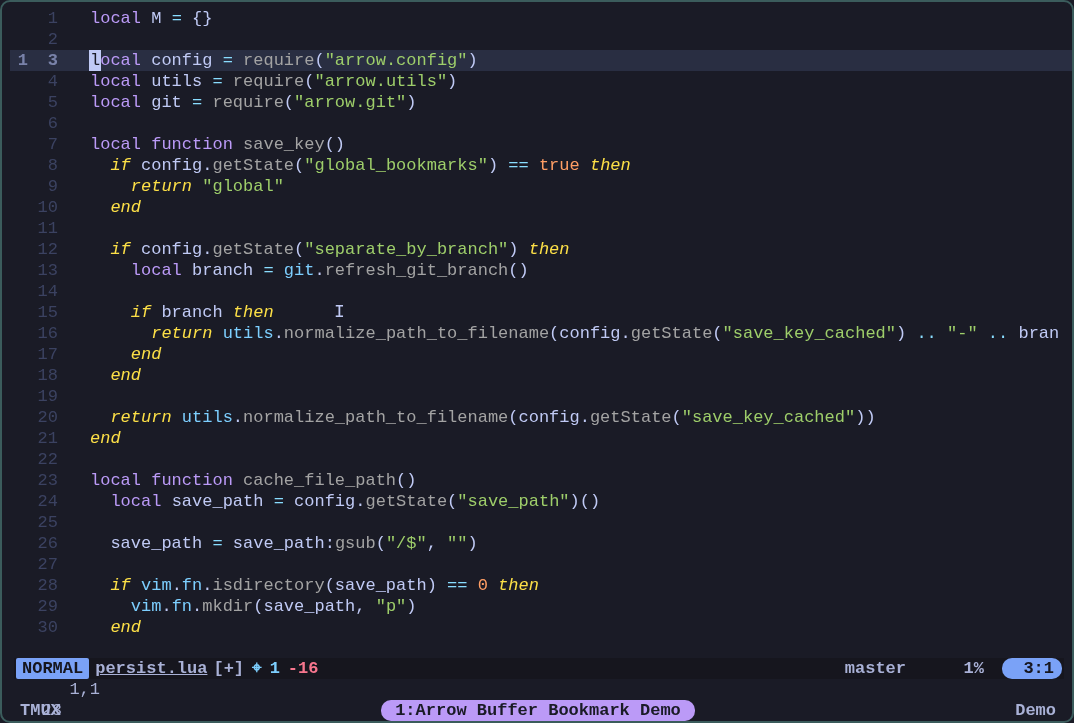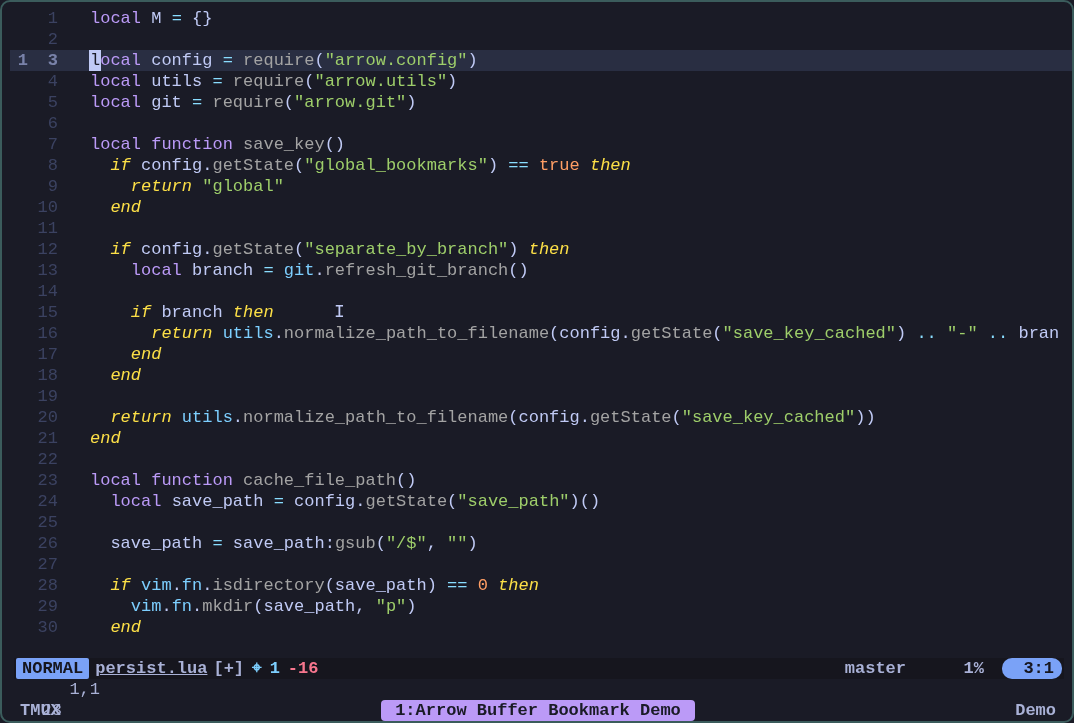--- a/index.html
+++ b/index.html
@@ -118,21 +118,21 @@
     color: #a9b1d6;
     font-weight: bold;
   }
   .tmux-left  { padding-left: 10px; }
   .tmux-mid   { flex: 1; text-align: center; }
   .tmux-pill {
     display: inline-block;
     background: #bb9af7;
     color: #1a1b26;
     padding: 0 14px;
-    border-radius: 4px;
+    border-radius: 10px;
   }
   .tmux-right { padding-right: 8px; }
 </style>
 </head>
 <body>
 
 <div class="window">
 
   <div class="editor" id="editor"><div class="row"><span class="gutter-rel"></span><span class="gutter-abs">1</span><span class="gap"></span><span class="code"><span class="kw">local</span><span class="punc"> </span><span class="var">M</span><span class="punc"> </span><span class="op">=</span><span class="punc"> {}</span></span></div><div class="row"><span class="gutter-rel"></span><span class="gutter-abs">2</span><span class="gap"></span><span class="code"></span></div><div class="row current"><span class="gutter-rel">1</span><span class="gutter-abs">3</span><span class="gap"></span><span class="code"><span class="cursor">l</span><span class="kw">ocal</span><span class="punc"> </span><span class="var">config</span><span class="punc"> </span><span class="op">=</span><span class="punc"> </span><span class="fn">require</span><span class="punc">(</span><span class="str">"arrow.config"</span><span class="punc">)</span></span></div><div class="row"><span class="gutter-rel"></span><span class="gutter-abs">4</span><span class="gap"></span><span class="code"><span class="kw">local</span><span class="punc"> </span><span class="var">utils</span><span class="punc"> </span><span class="op">=</span><span class="punc"> </span><span class="fn">require</span><span class="punc">(</span><span class="str">"arrow.utils"</span><span class="punc">)</span></span></div><div class="row"><span class="gutter-rel"></span><span class="gutter-abs">5</span><span class="gap"></span><span class="code"><span class="kw">local</span><span class="punc"> </span><span class="var">git</span><span class="punc"> </span><span class="op">=</span><span class="punc"> </span><span class="fn">require</span><span class="punc">(</span><span class="str">"arrow.git"</span><span class="punc">)</span></span></div><div class="row"><span class="gutter-rel"></span><span class="gutter-abs">6</span><span class="gap"></span><span class="code"></span></div><div class="row"><span class="gutter-rel"></span><span class="gutter-abs">7</span><span class="gap"></span><span class="code"><span class="kw">local</span><span class="punc"> </span><span class="kw">function</span><span class="punc"> </span><span class="fn">save_key</span><span class="punc">()</span></span></div><div class="row"><span class="gutter-rel"></span><span class="gutter-abs">8</span><span class="gap"></span><span class="code"><span class="punc">  </span><span class="kw-i">if</span><span class="punc"> </span><span class="var">config</span><span class="punc">.</span><span class="fn">getState</span><span class="punc">(</span><span class="str">"global_bookmarks"</span><span class="punc">) </span><span class="op">==</span><span class="punc"> </span><span class="bool">true</span><span class="punc"> </span><span class="kw-i">then</span></span></div><div class="row"><span class="gutter-rel"></span><span class="gutter-abs">9</span><span class="gap"></span><span class="code"><span class="punc">    </span><span class="kw-i">return</span><span class="punc"> </span><span class="str">"global"</span></span></div><div class="row"><span class="gutter-rel"></span><span class="gutter-abs">10</span><span class="gap"></span><span class="code"><span class="punc">  </span><span class="kw-i">end</span></span></div><div class="row"><span class="gutter-rel"></span><span class="gutter-abs">11</span><span class="gap"></span><span class="code"></span></div><div class="row"><span class="gutter-rel"></span><span class="gutter-abs">12</span><span class="gap"></span><span class="code"><span class="punc">  </span><span class="kw-i">if</span><span class="punc"> </span><span class="var">config</span><span class="punc">.</span><span class="fn">getState</span><span class="punc">(</span><span class="str">"separate_by_branch"</span><span class="punc">) </span><span class="kw-i">then</span></span></div><div class="row"><span class="gutter-rel"></span><span class="gutter-abs">13</span><span class="gap"></span><span class="code"><span class="punc">    </span><span class="kw">local</span><span class="punc"> </span><span class="var">branch</span><span class="punc"> </span><span class="op">=</span><span class="punc"> </span><span class="id">git</span><span class="punc">.</span><span class="fn">refresh_git_branch</span><span class="punc">()</span></span></div><div class="row"><span class="gutter-rel"></span><span class="gutter-abs">14</span><span class="gap"></span><span class="code"></span></div><div class="row"><span class="gutter-rel"></span><span class="gutter-abs">15</span><span class="gap"></span><span class="code"><span class="punc">    </span><span class="kw-i">if</span><span class="punc"> </span><span class="var">branch</span><span class="punc"> </span><span class="kw-i">then</span></span></div><div class="row"><span class="gutter-rel"></span><span class="gutter-abs">16</span><span class="gap"></span><span class="code"><span class="punc">      </span><span class="kw-i">return</span><span class="punc"> </span><span class="id">utils</span><span class="punc">.</span><span class="fn">normalize_path_to_filename</span><span class="punc">(</span><span class="var">config</span><span class="punc">.</span><span class="fn">getState</span><span class="punc">(</span><span class="str">"save_key_cached"</span><span class="punc">) </span><span class="op">..</span><span class="punc"> </span><span class="str">"-"</span><span class="punc"> </span><span class="op">..</span><span class="punc"> </span><span class="var">bran</span></span></div><div class="row"><span class="gutter-rel"></span><span class="gutter-abs">17</span><span class="gap"></span><span class="code"><span class="punc">    </span><span class="kw-i">end</span></span></div><div class="row"><span class="gutter-rel"></span><span class="gutter-abs">18</span><span class="gap"></span><span class="code"><span class="punc">  </span><span class="kw-i">end</span></span></div><div class="row"><span class="gutter-rel"></span><span class="gutter-abs">19</span><span class="gap"></span><span class="code"></span></div><div class="row"><span class="gutter-rel"></span><span class="gutter-abs">20</span><span class="gap"></span><span class="code"><span class="punc">  </span><span class="kw-i">return</span><span class="punc"> </span><span class="id">utils</span><span class="punc">.</span><span class="fn">normalize_path_to_filename</span><span class="punc">(</span><span class="var">config</span><span class="punc">.</span><span class="fn">getState</span><span class="punc">(</span><span class="str">"save_key_cached"</span><span class="punc">))</span></span></div><div class="row"><span class="gutter-rel"></span><span class="gutter-abs">21</span><span class="gap"></span><span class="code"><span class="kw-i">end</span></span></div><div class="row"><span class="gutter-rel"></span><span class="gutter-abs">22</span><span class="gap"></span><span class="code"></span></div><div class="row"><span class="gutter-rel"></span><span class="gutter-abs">23</span><span class="gap"></span><span class="code"><span class="kw">local</span><span class="punc"> </span><span class="kw">function</span><span class="punc"> </span><span class="fn">cache_file_path</span><span class="punc">()</span></span></div><div class="row"><span class="gutter-rel"></span><span class="gutter-abs">24</span><span class="gap"></span><span class="code"><span class="punc">  </span><span class="kw">local</span><span class="punc"> </span><span class="var">save_path</span><span class="punc"> </span><span class="op">=</span><span class="punc"> </span><span class="var">config</span><span class="punc">.</span><span class="fn">getState</span><span class="punc">(</span><span class="str">"save_path"</span><span class="punc">)()</span></span></div><div class="row"><span class="gutter-rel"></span><span class="gutter-abs">25</span><span class="gap"></span><span class="code"></span></div><div class="row"><span class="gutter-rel"></span><span class="gutter-abs">26</span><span class="gap"></span><span class="code"><span class="punc">  </span><span class="var">save_path</span><span class="punc"> </span><span class="op">=</span><span class="punc"> </span><span class="var">save_path</span><span class="punc">:</span><span class="fn">gsub</span><span class="punc">(</span><span class="str">"/$"</span><span class="punc">, </span><span class="str">""</span><span class="punc">)</span></span></div><div class="row"><span class="gutter-rel"></span><span class="gutter-abs">27</span><span class="gap"></span><span class="code"></span></div><div class="row"><span class="gutter-rel"></span><span class="gutter-abs">28</span><span class="gap"></span><span class="code"><span class="punc">  </span><span class="kw-i">if</span><span class="punc"> </span><span class="id">vim</span><span class="punc">.</span><span class="id">fn</span><span class="punc">.</span><span class="fn">isdirectory</span><span class="punc">(</span><span class="var">save_path</span><span class="punc">) </span><span class="op">==</span><span class="punc"> </span><span class="num">0</span><span class="punc"> </span><span class="kw-i">then</span></span></div><div class="row"><span class="gutter-rel"></span><span class="gutter-abs">29</span><span class="gap"></span><span class="code"><span class="punc">    </span><span class="id">vim</span><span class="punc">.</span><span class="id">fn</span><span class="punc">.</span><span class="fn">mkdir</span><span class="punc">(</span><span class="var">save_path</span><span class="punc">, </span><span class="str">"p"</span><span class="punc">)</span></span></div><div class="row"><span class="gutter-rel"></span><span class="gutter-abs">30</span><span class="gap"></span><span class="code"><span class="punc">  </span><span class="kw-i">end</span></span></div></div>
 

